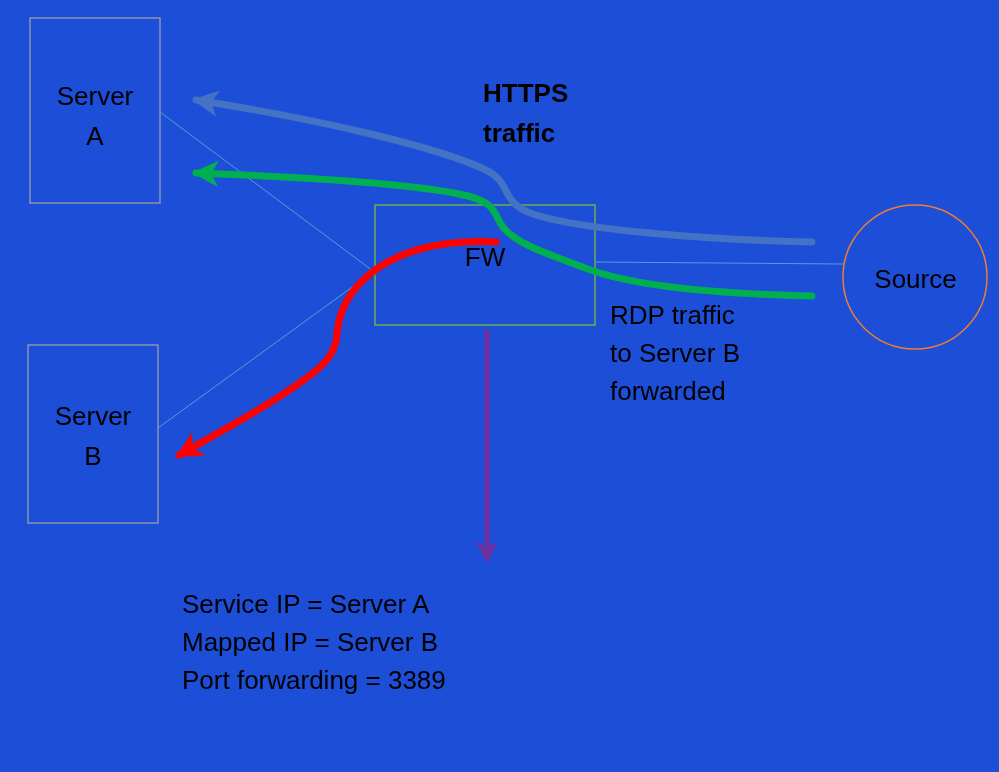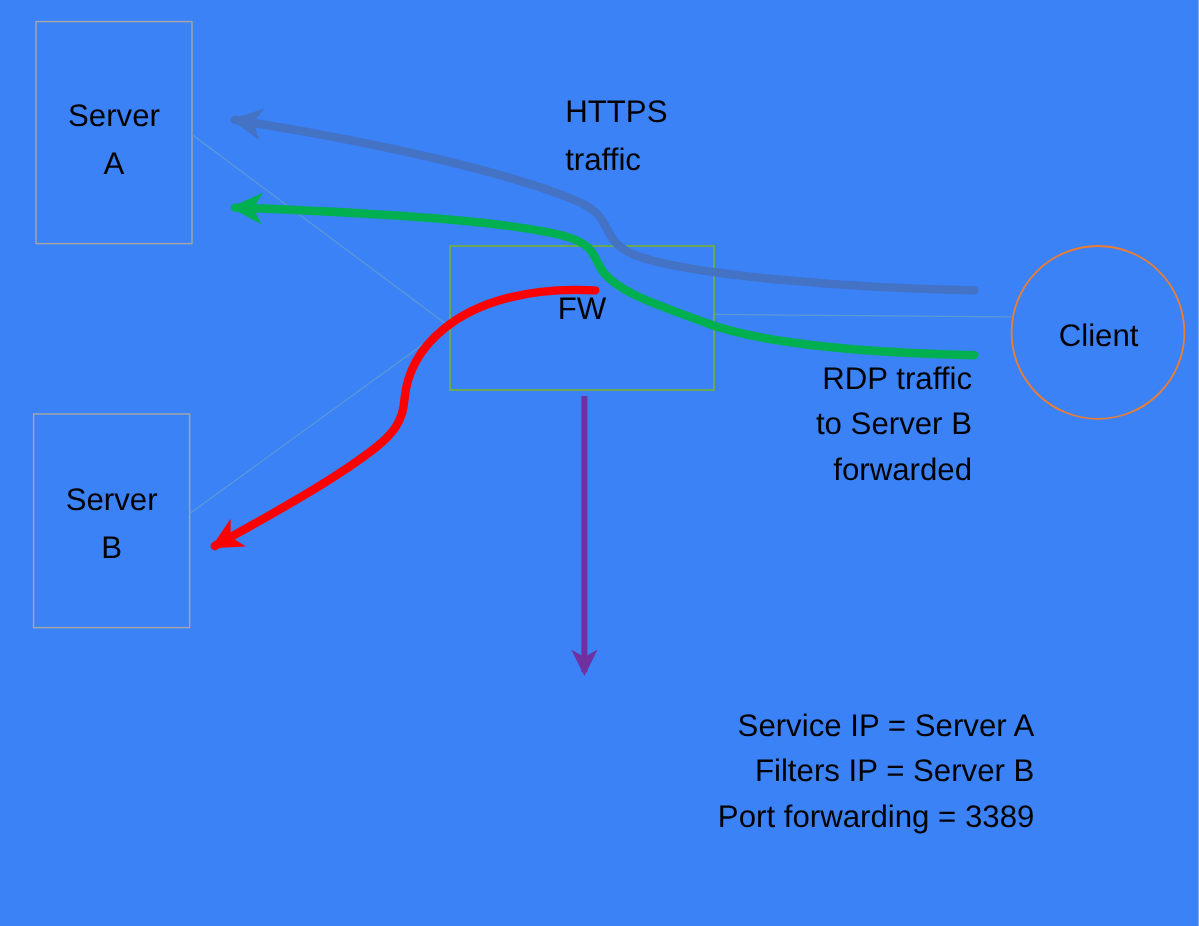--- a/index.html
+++ b/index.html
@@ -1,26 +1,26 @@
 <!DOCTYPE html>
 <html><head>
 <meta charset="utf-8">
 <style>
   html,body{margin:0;padding:0;background:#fff;}
   .canvas{
     position:relative;
     width:999px;height:772px;
-    background:#3b82f6;
+    background:#1d4ed8;
     font-family:"Liberation Sans", sans-serif;
     color:#000;
     overflow:hidden;
   }
   .diagram-svg{position:absolute;left:0;top:0;}
   .label{position:absolute;font-size:26px;line-height:40px;}
-  .label.small-lh{line-height:38px;text-align:right;}
+  .label.small-lh{line-height:38px;}
   .center{text-align:center;}
 </style>
 </head>
 <body>
 
 <div class="canvas">
 
   <svg class="diagram-svg" width="999" height="772" viewBox="0 0 999 772">
     <defs>
       <marker id="arrow-blue" viewBox="0 0 10 10" refX="8.5" refY="5" markerWidth="3.8" markerHeight="3.8" orient="auto">
@@ -57,32 +57,32 @@
     <div>A</div>
   </div>
 
   <div class="label center" style="left:28px;top:396px;width:130px;">
     <div>Server</div>
     <div>B</div>
   </div>
 
   <div class="label center" style="left:375px;top:237px;width:220px;">FW</div>
 
-  <div class="label center" style="left:843px;top:259px;width:145px;">Client</div>
+  <div class="label center" style="left:843px;top:259px;width:145px;">Source</div>
 
-  <div class="label" style="left:471px;top:73px;width:170px;">
+  <div class="label" style="left:483px;top:73px;width:170px;font-weight:bold;">
     <div>HTTPS</div>
     <div>traffic</div>
   </div>
 
   <div class="label small-lh" style="left:610px;top:296px;width:200px;">
     <div>RDP traffic</div>
     <div>to Server B</div>
     <div>forwarded</div>
   </div>
 
   <div class="label small-lh" style="left:182px;top:585px;width:680px;">
     <div>Service IP = Server A</div>
-    <div>Filters IP = Server B</div>
+    <div>Mapped IP = Server B</div>
     <div>Port forwarding = 3389</div>
   </div>
 
 </div>
 
 </body></html>

